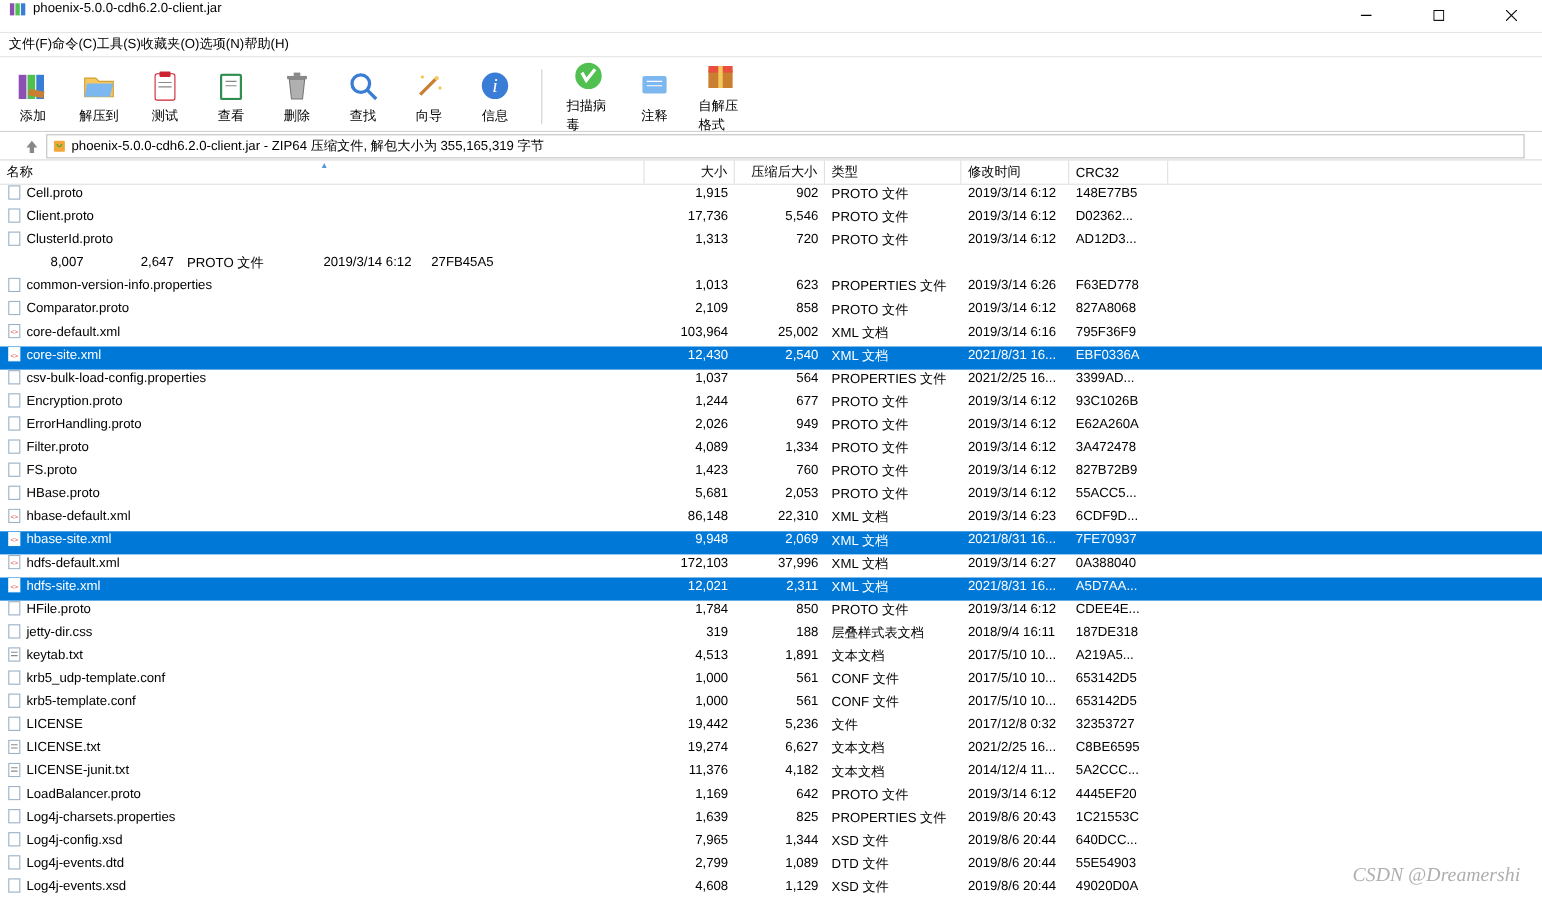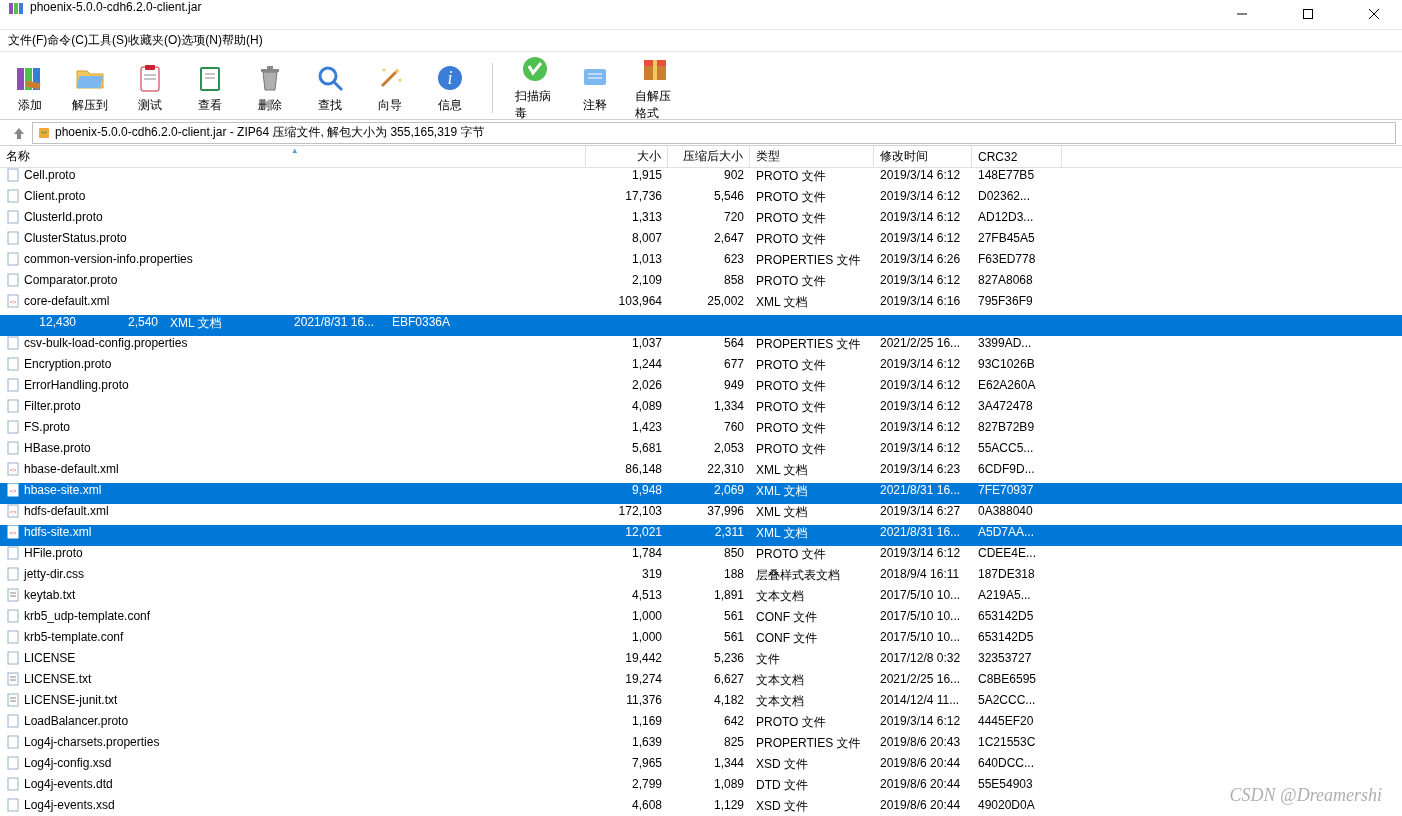--- a/index.html
+++ b/index.html
@@ -9,21 +9,21 @@
 .titlebar .title { flex: 1; color: #000; }
 .titlebar .win-controls { display: flex; gap: 26px; }
 .win-btn { width: 40px; height: 28px; display: flex; align-items: center; justify-content: center; cursor: pointer; }
 .menubar { height: 22px; display: flex; align-items: center; padding: 0 8px; gap: 0; border-bottom: 1px solid #e5e5e5; }
 .menubar span { cursor: pointer; }
 .toolbar { height: 68px; display: flex; align-items: center; padding: 4px 10px 0; gap: 20px; border-bottom: 1px solid #d0d0d0; }
 .tool-btn { display: flex; flex-direction: column; align-items: center; gap: 3px; cursor: pointer; width: 40px; }
 .tool-icon { width: 32px; height: 32px; }
 .tool-sep { width: 1px; height: 50px; background: #d0d0d0; margin: 0 2px; }
 .tool-btn .label { font-size: 12px; color: #000; }
-.pathbar { height: 26px; display: flex; align-items: center; padding: 3px 6px; border-bottom: 1px solid #d0d0d0; background: #fff; }
+.pathbar { height: 26px; display: flex; align-items: center; padding: 3px 16px; border-bottom: 1px solid #d0d0d0; background: #fff; }
 .up-arrow { width: 26px; height: 20px; display:flex; align-items:center; justify-content:center; cursor:pointer; }
 .pathfield { flex: 1; height: 22px; border: 1px solid #c0c0c0; display: flex; align-items: center; padding: 0 4px; }
 .pathfield .jar-icon { width: 14px; height: 14px; margin-right: 4px; }
 .list-header { height: 22px; display: flex; background: #fff; border-bottom: 1px solid #e0e0e0; }
 .list-header .col { border-right: 1px solid #e0e0e0; padding: 3px 6px; color: #000; cursor: pointer; display: flex; align-items: center; position: relative; text-align: right; }
 .col-name { width: 586px; }
 .col-size { width: 82px; justify-content: flex-end; }
 .col-packed { width: 82px; justify-content: flex-end; }
 .col-type { width: 124px; }
 .col-date { width: 98px; }
@@ -246,26 +246,20 @@
         </svg>
         <span>ClusterId.proto</span>
       </div>
       <div class="cell cell-size">1,313</div>
       <div class="cell cell-packed">720</div>
       <div class="cell cell-type">PROTO 文件</div>
       <div class="cell cell-date">2019/3/14 6:12</div>
       <div class="cell cell-crc">AD12D3...</div>
     </div>
     <div class="row">
-      <div class="cell cell-name">
-        <svg class="file-icon" viewBox="0 0 14 14">
-          <rect x="2" y="1" width="10" height="12" fill="#fff" stroke="#98b0c7"></rect>
-        </svg>
-        <span>ClusterStatus.proto</span>
-      </div>
       <div class="cell cell-size">8,007</div>
       <div class="cell cell-packed">2,647</div>
       <div class="cell cell-type">PROTO 文件</div>
       <div class="cell cell-date">2019/3/14 6:12</div>
       <div class="cell cell-crc">27FB45A5</div>
     </div>
     <div class="row">
       <div class="cell cell-name">
         <svg class="file-icon" viewBox="0 0 14 14">
           <rect x="2" y="1" width="10" height="12" fill="#fff" stroke="#98b0c7"></rect>
@@ -299,20 +293,27 @@
         </svg>
         <span>core-default.xml</span>
       </div>
       <div class="cell cell-size">103,964</div>
       <div class="cell cell-packed">25,002</div>
       <div class="cell cell-type">XML 文档</div>
       <div class="cell cell-date">2019/3/14 6:16</div>
       <div class="cell cell-crc">795F36F9</div>
     </div>
     <div class="row selected">
+      <div class="cell cell-name">
+        <svg class="file-icon" viewBox="0 0 14 14">
+          <rect x="2" y="1" width="10" height="12" fill="#fff" stroke="#fff"></rect>
+          <text x="7" y="10" font-size="6" text-anchor="middle" fill="#e84f3d">&lt;&gt;</text>
+        </svg>
+        <span>core-site.xml</span>
+      </div>
       <div class="cell cell-size">12,430</div>
       <div class="cell cell-packed">2,540</div>
       <div class="cell cell-type">XML 文档</div>
       <div class="cell cell-date">2021/8/31 16...</div>
       <div class="cell cell-crc">EBF0336A</div>
     </div>
     <div class="row">
       <div class="cell cell-name">
         <svg class="file-icon" viewBox="0 0 14 14">
           <rect x="2" y="1" width="10" height="12" fill="#fff" stroke="#98b0c7"></rect>

